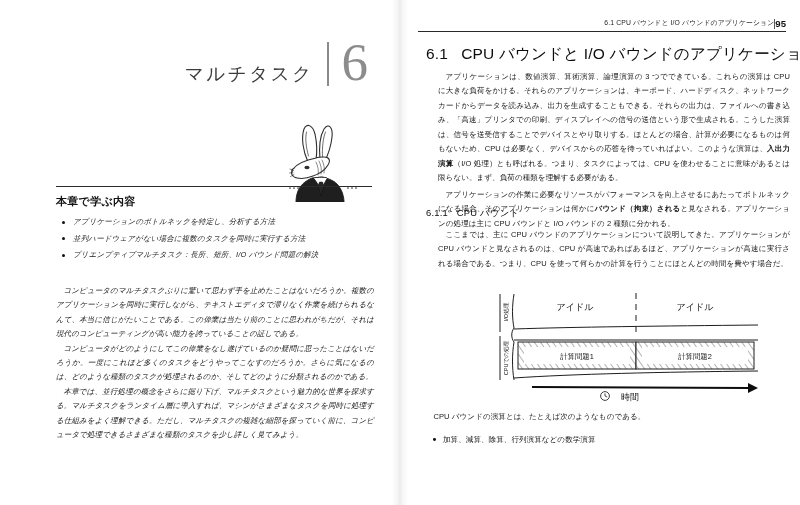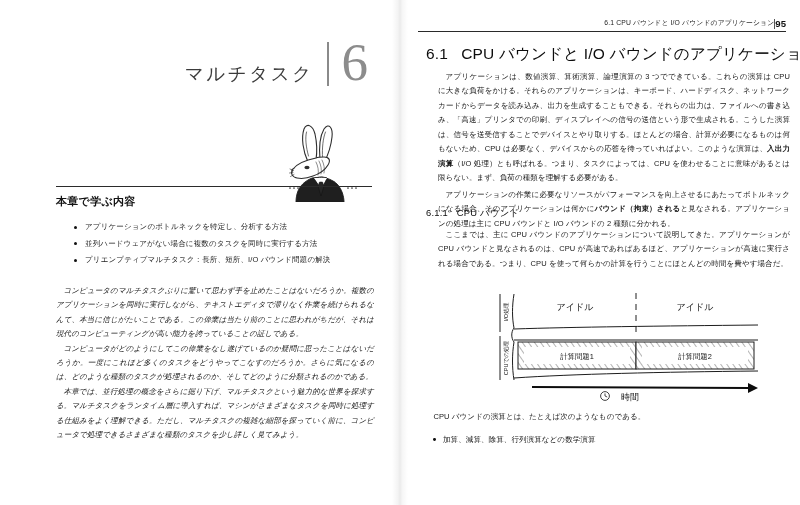--- a/index.html
+++ b/index.html
@@ -92,21 +92,21 @@
   }
   .learn-title {
     font-size: 11px;
     font-weight: bold;
     color: #141414;
     letter-spacing: 0.3px;
     margin-bottom: 7px;
   }
   .learn-list {
     list-style: none;
-    margin: 12px; padding: 0;
+    margin: 0; padding: 0; font-style: italic;
   }
   .learn-list li {
     position: relative;
     padding-left: 17px;
     font-size: 7.5px;
     line-height: 1.62;
     color: #1d1d1d;
     margin-bottom: 4.5px;
     letter-spacing: 0.15px;
   }

